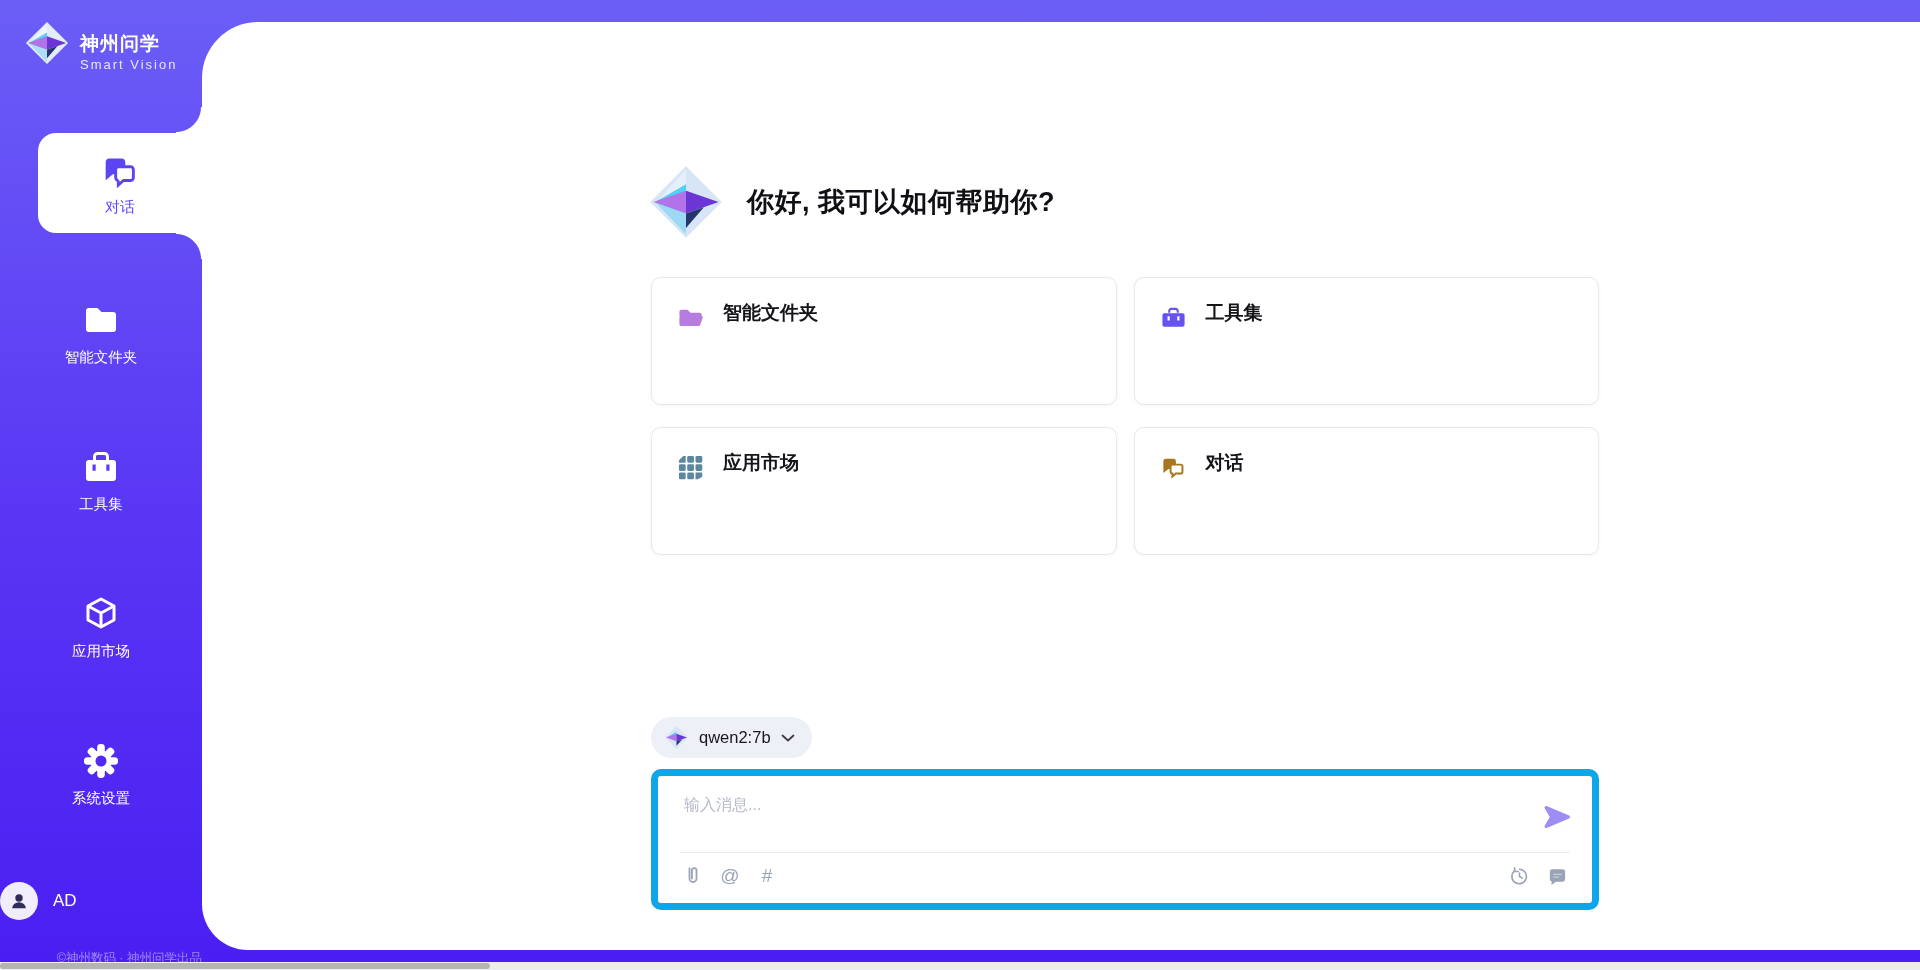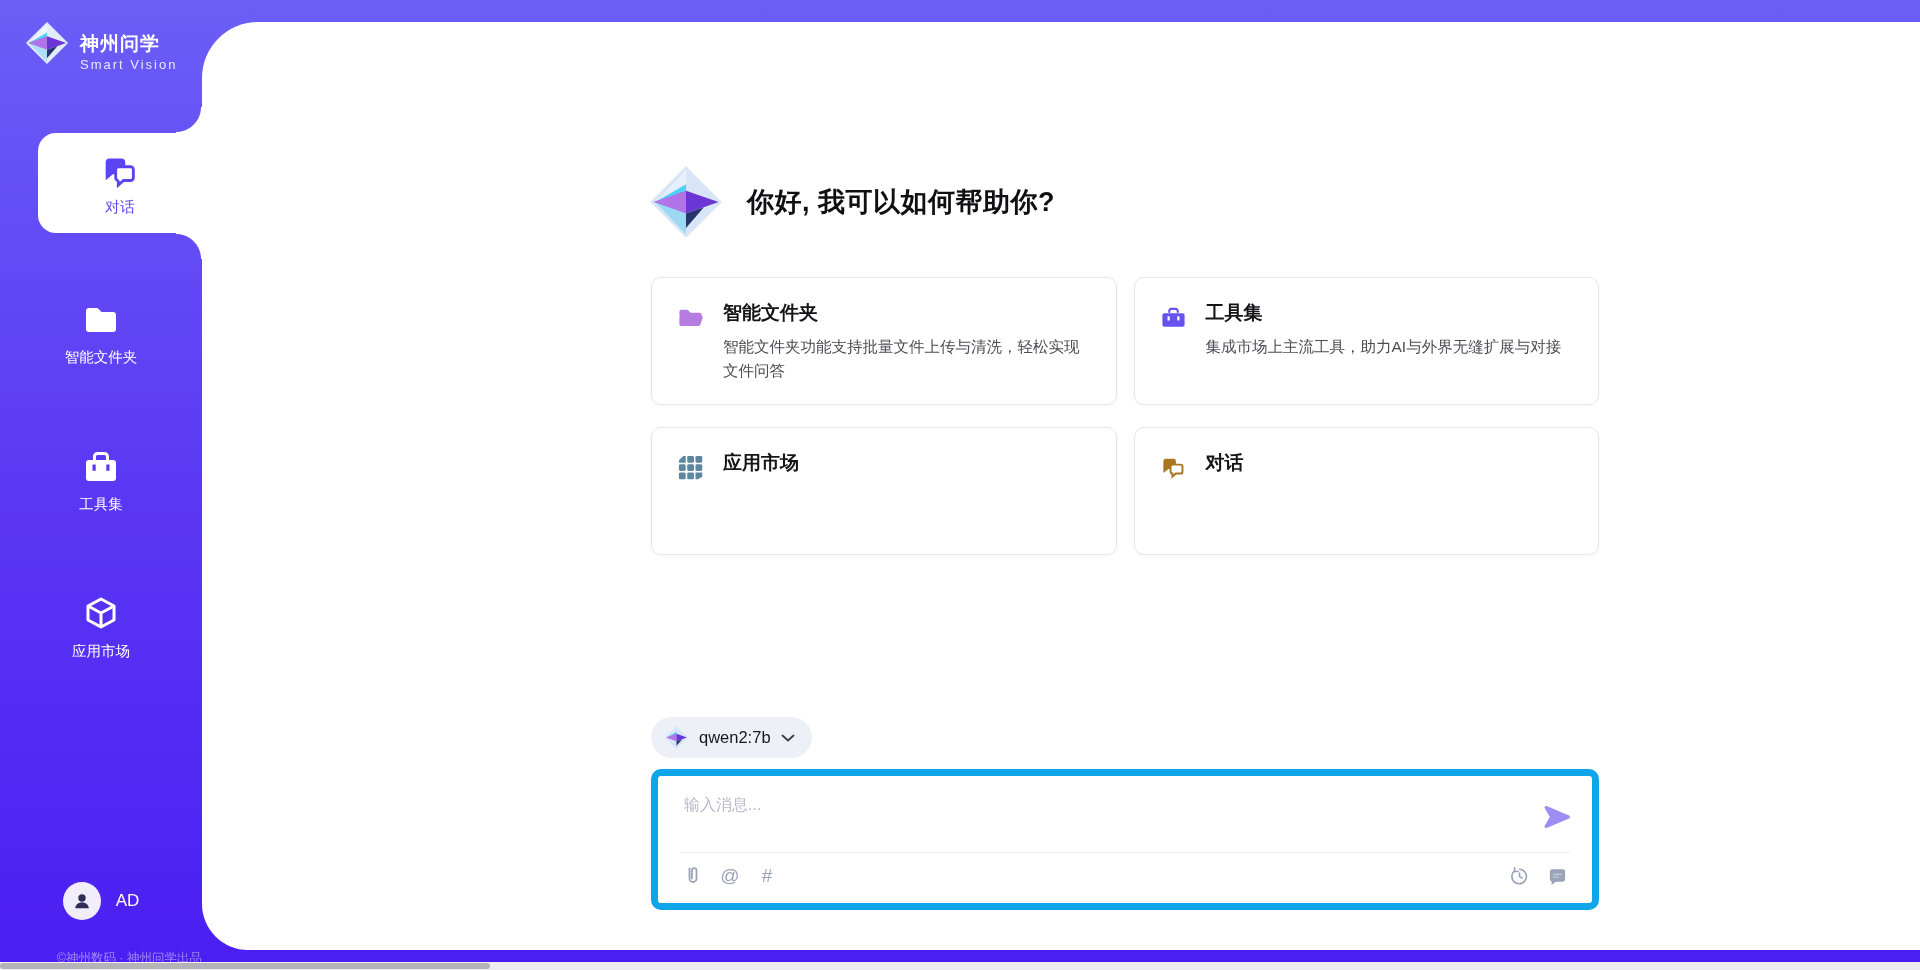--- a/index.html
+++ b/index.html
@@ -44,21 +44,21 @@
 
   .nav-list { position:absolute; left:0; top:300px; width:202px; }
   .nav-item {
     display:flex; flex-direction:column; align-items:center; gap:8px;
     color:#fff; font-size:14.5px; margin-bottom:80px; cursor:pointer;
   }
   .nav-item svg { display:block; }
 
   .user-row {
     position:absolute; left:0; bottom:50px; width:202px;
-    display:flex; align-items:center; justify-content:center; gap:15px; cursor:pointer;
+    display:flex; align-items:center; gap:15px; cursor:pointer;
   }
   .avatar {
     width:38px; height:38px; border-radius:50%; background:#f1edfb;
     display:flex; align-items:center; justify-content:center;
   }
   .user-name { color:#fff; font-size:17px; }
   .copyright {
     position:absolute; left:0; bottom:3px; width:202px; text-align:right;
     color:rgba(255,255,255,.45); font-size:12.5px;
   }
@@ -138,32 +138,30 @@
 
         <div class="card">
           <svg class="card-icon" viewBox="0 0 28 28">
             <g fill="#b77ce0">
               <path d="M2.5 8 a2 2 0 0 1 2-2 h6.5 l3 3 h9.5 a2 2 0 0 1 2 2 v1.5 H2.5 Z"></path>
               <path d="M4.3 12.3 H25 a1.6 1.6 0 0 1 1.5 2.1 l-2.3 7 a2.2 2.2 0 0 1-2.1 1.5 H4.5 a2 2 0 0 1-2-2 v-6.8 a1.8 1.8 0 0 1 1.8-1.8 Z"></path>
             </g>
           </svg>
           <div>
             <div class="card-title">智能文件夹</div>
-            <div class="card-desc">智能文件夹功能支持批量文件上传与清洗，轻松实现文件问答</div>
           </div>
         </div>
 
         <div class="card">
           <svg class="card-icon" viewBox="0 0 28 28">
             <path d="M9.6 9.2 V7.2 a2.2 2.2 0 0 1 2.2-2.2 h4.4 a2.2 2.2 0 0 1 2.2 2.2 v2" fill="none" stroke="#6552ef" stroke-width="2.2"></path>
             <path fill="#6552ef" fill-rule="evenodd" d="M2.5 11.5 a2 2 0 0 1 2-2 h19 a2 2 0 0 1 2 2 v10 a2 2 0 0 1-2 2 h-19 a2 2 0 0 1-2-2 Z M7.8 12.6 h2.3 v4.6 H7.8 Z M17.9 12.6 h2.3 v4.6 h-2.3 Z"></path>
           </svg>
           <div>
             <div class="card-title">工具集</div>
-            <div class="card-desc">集成市场上主流工具，助力AI与外界无缝扩展与对接</div>
           </div>
         </div>
 
         <div class="card">
           <svg class="card-icon" viewBox="0 0 28 28">
             <g fill="#5d87a0">
               <path d="M9 2 v7 H2 V6.5 L6.5 2 Z"></path>
               <rect x="10.6" y="2" width="7" height="7" rx="1.4"></rect>
               <rect x="19.2" y="2" width="7" height="7" rx="1.4"></rect>
               <rect x="2" y="10.6" width="7" height="7" rx="1.4"></rect>
@@ -287,20 +285,38 @@
       <div class="nav-item">
         <svg width="40" height="40" viewBox="0 0 40 40">
           <g fill="none" stroke="#fff" stroke-width="3" stroke-linejoin="round">
             <path d="M20 5 L33 12 v14 L20 33 L7 26 V12 Z"></path>
             <path d="M7 12 L20 19 L33 12 M20 19 V33"></path>
           </g>
         </svg>
         <span>应用市场</span>
       </div>
 
+      <div class="nav-item">
+        <svg width="40" height="40" viewBox="0 0 40 40">
+          <defs>
+            <mask id="gearhole">
+              <rect width="40" height="40" fill="#fff"></rect>
+              <circle cx="20" cy="20" r="5.5" fill="#000"></circle>
+            </mask>
+          </defs>
+          <g mask="url(#gearhole)" fill="#fff">
+            <circle cx="20" cy="20" r="10.5"></circle>
+            <rect x="16.2" y="3" width="7.6" height="34" rx="3.4"></rect>
+            <rect x="16.2" y="3" width="7.6" height="34" rx="3.4" transform="rotate(45 20 20)"></rect>
+            <rect x="16.2" y="3" width="7.6" height="34" rx="3.4" transform="rotate(90 20 20)"></rect>
+            <rect x="16.2" y="3" width="7.6" height="34" rx="3.4" transform="rotate(135 20 20)"></rect>
+          </g>
+        </svg>
+        <span>系统设置</span>
+      </div>
     </div>
 
     <div class="user-row">
       <span class="avatar">
         <svg width="24" height="24" viewBox="0 0 24 24">
           <circle cx="12" cy="9" r="3.7" fill="#2f2d55"></circle>
           <path d="M5.2 19.3 a6.8 6 0 0 1 13.6 0 Z" fill="#2f2d55"></path>
         </svg>
       </span>
       <span class="user-name">AD</span>

